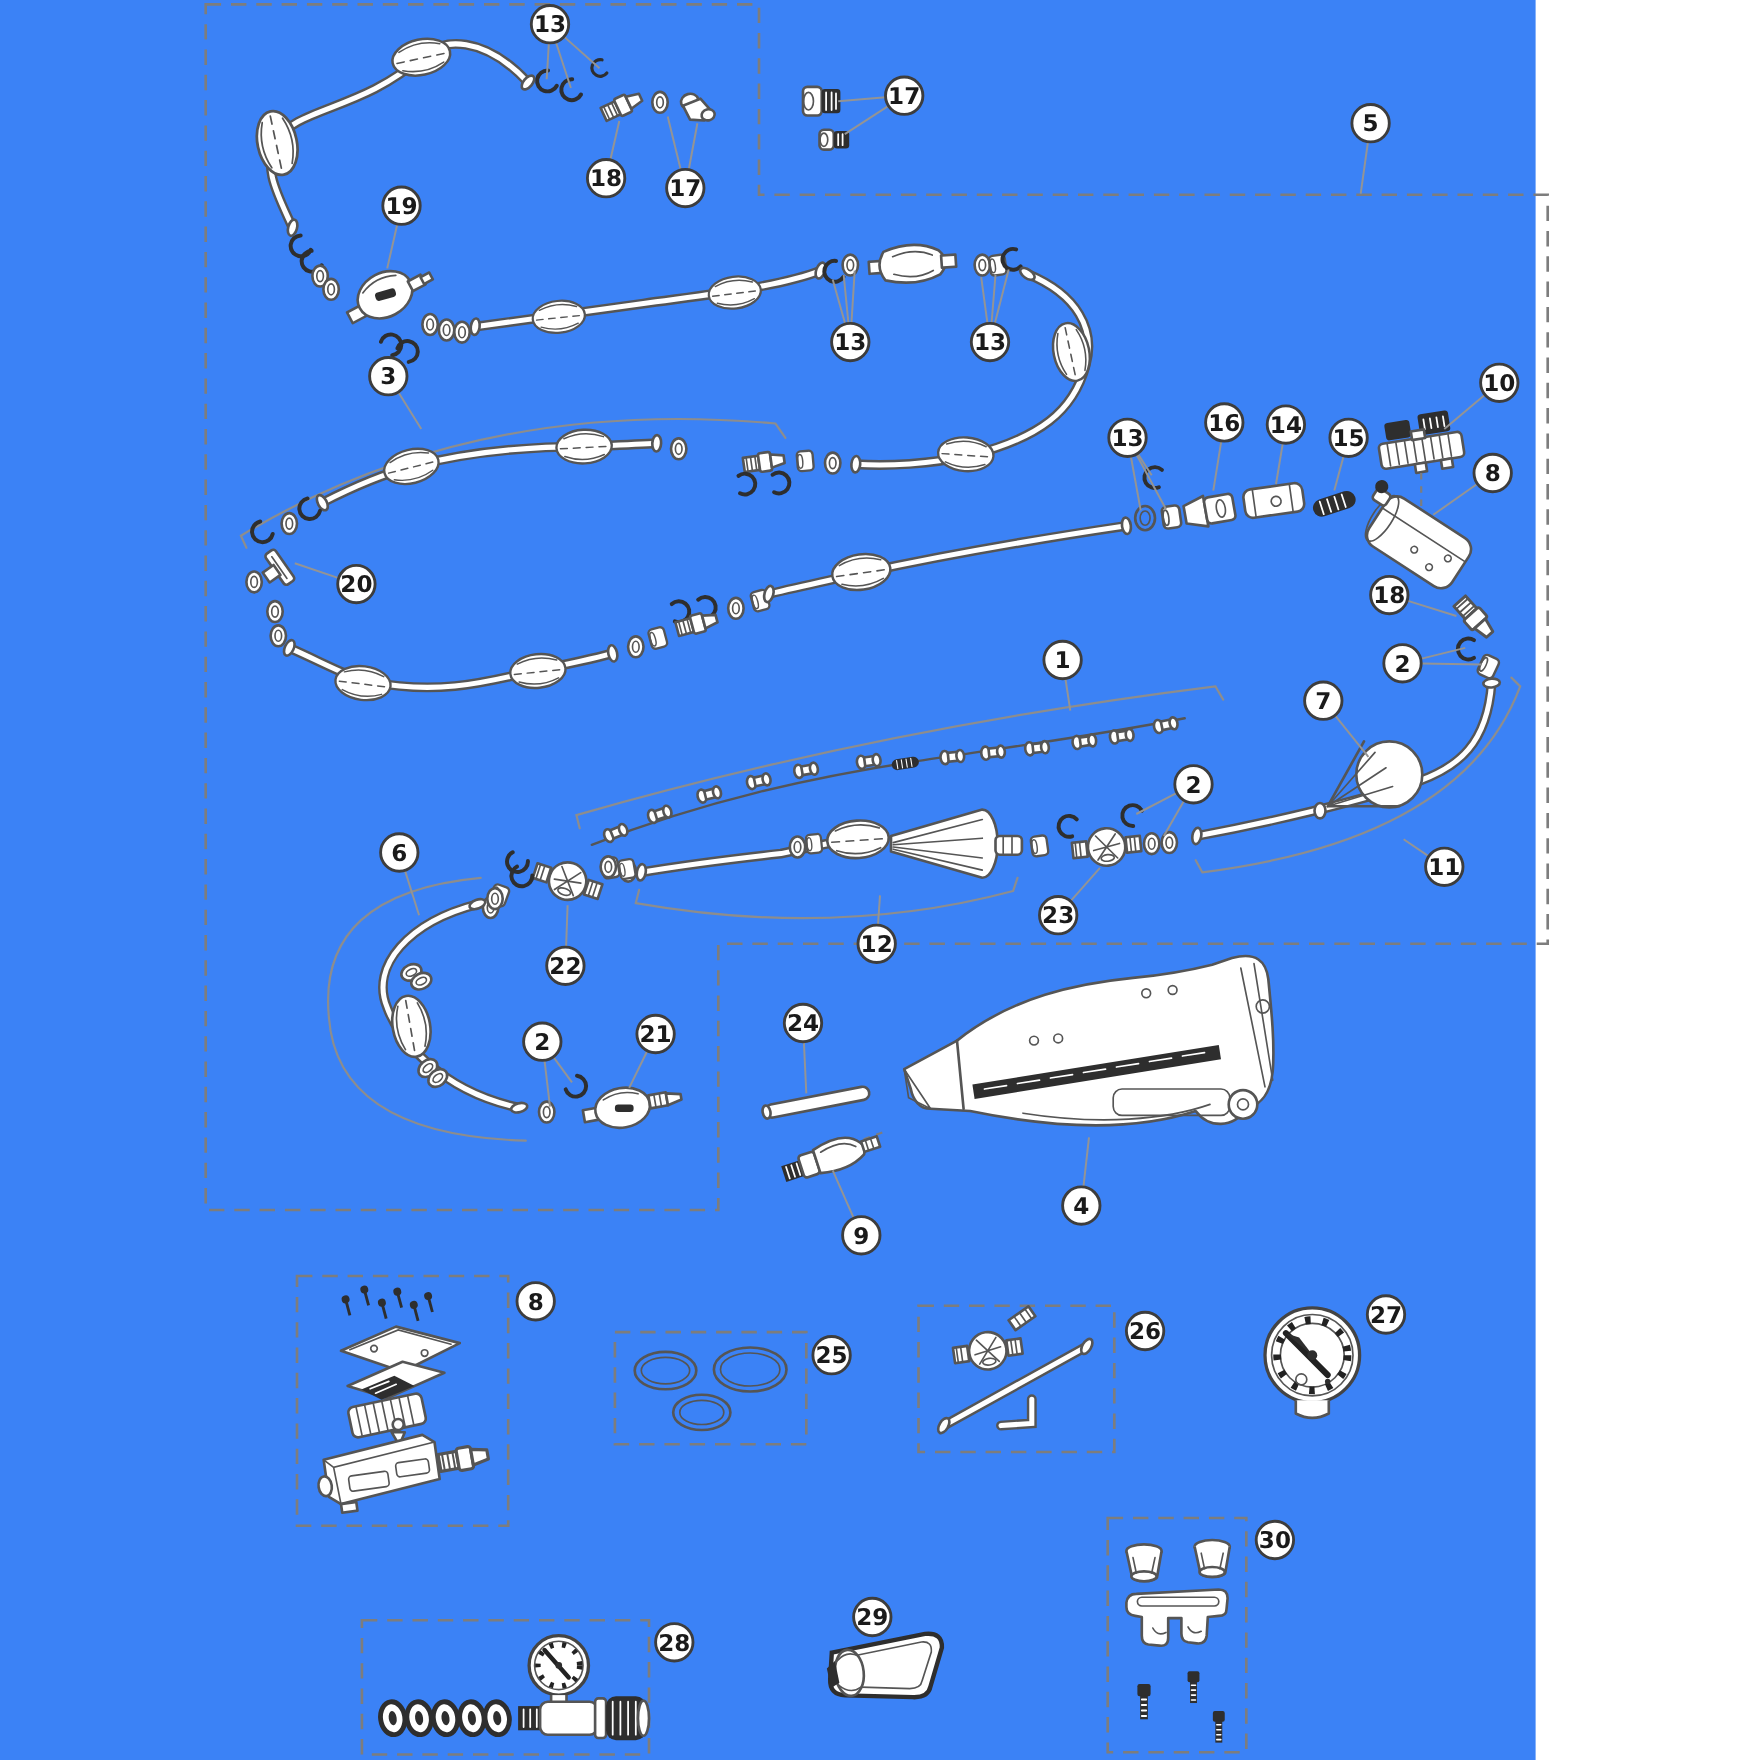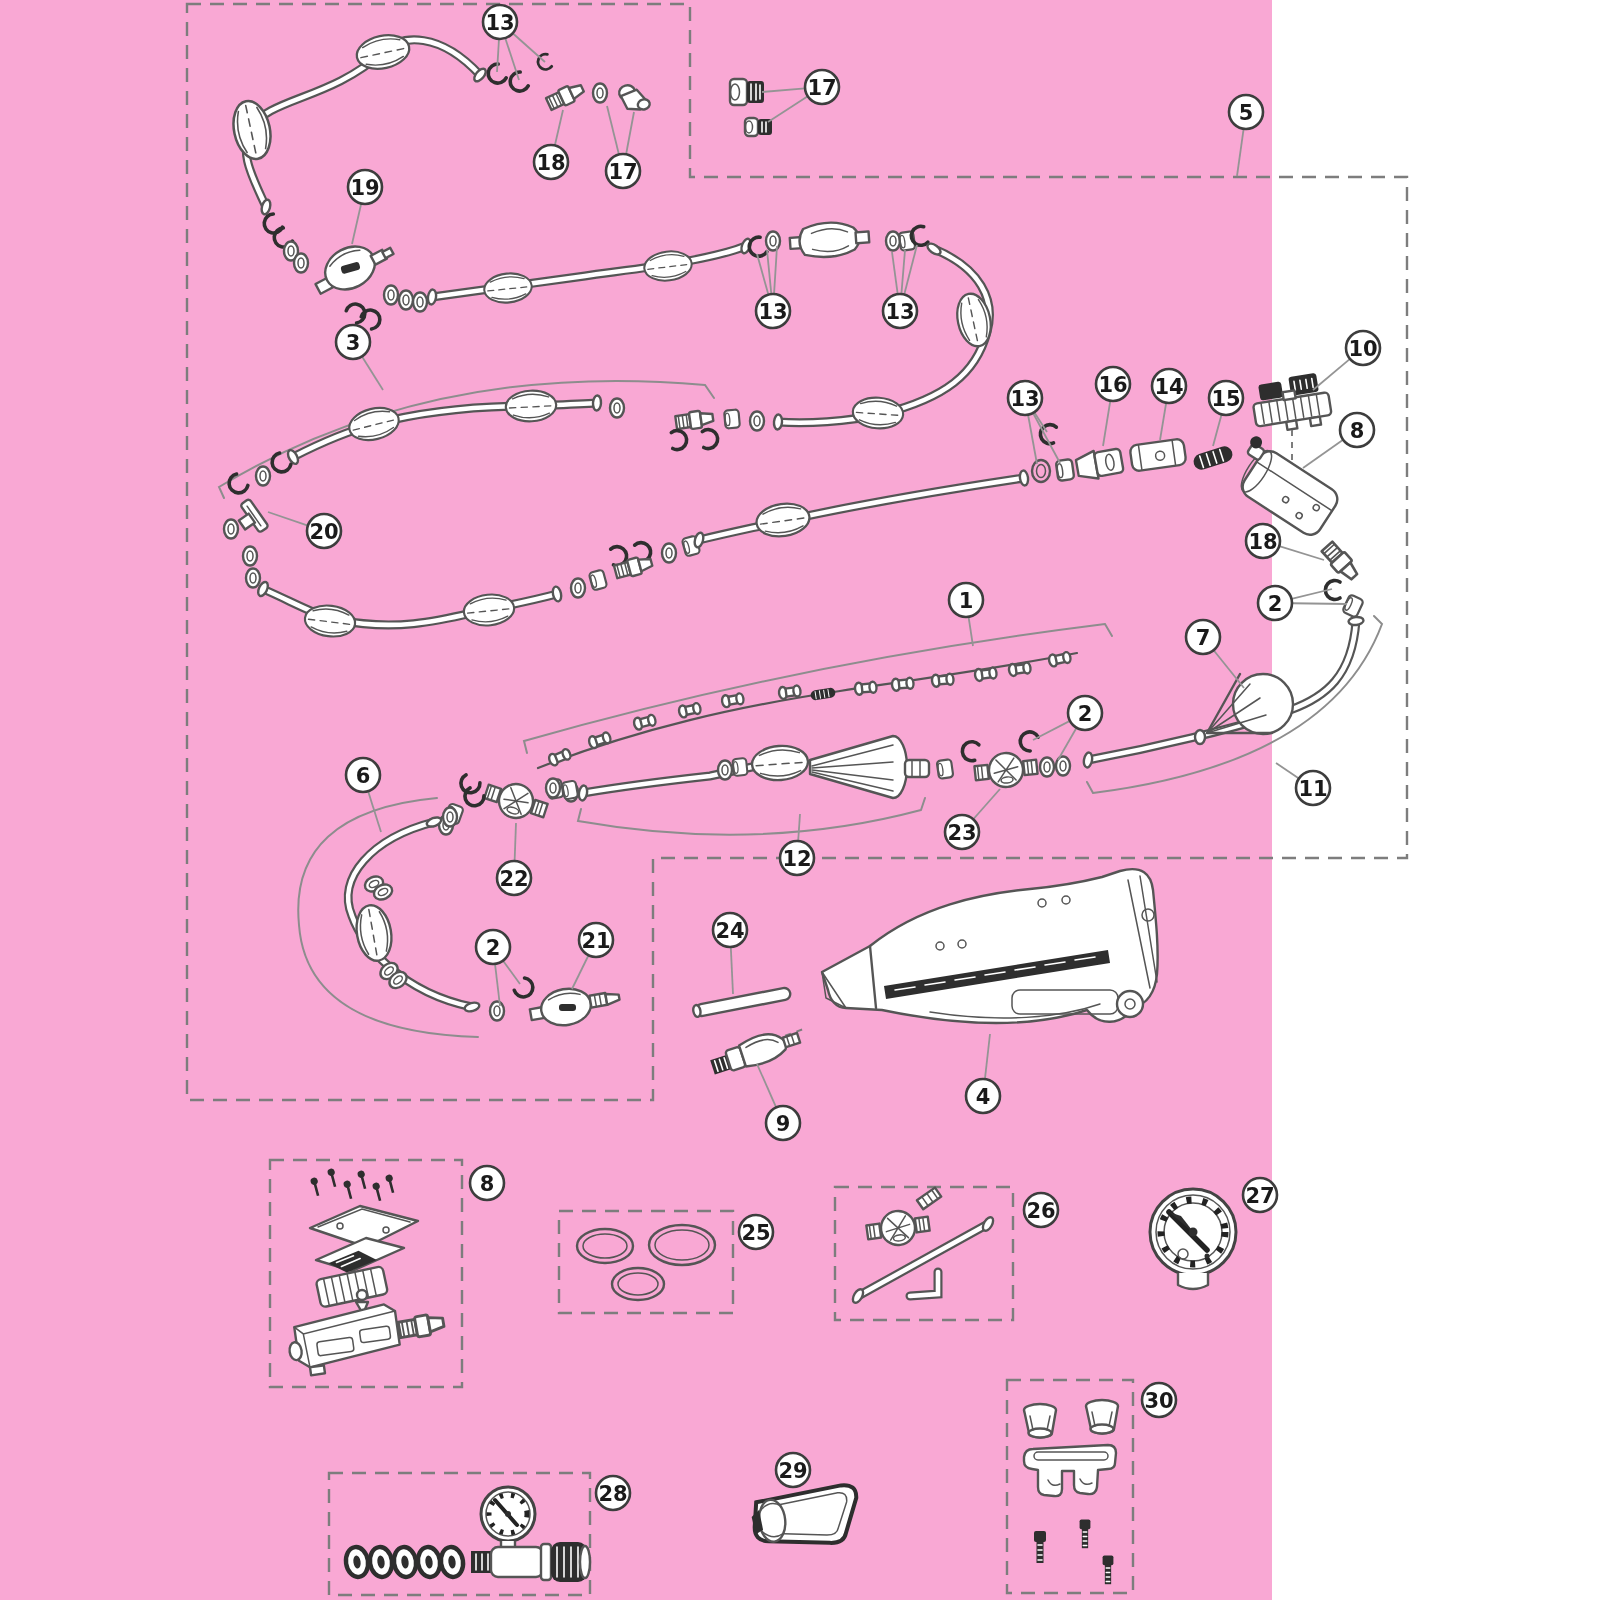--- a/index.html
+++ b/index.html
@@ -1,16 +1,16 @@
 <!DOCTYPE html>
 <html><head>
 <meta charset="utf-8">
 <style>
   html,body { margin:0; padding:0; background:#ffffff; }
-  #stage { position:relative; width:1272px; height:1600px; background:#f9a8d4;
+  #stage { position:relative; width:1396px; height:1600px; background:#3b82f6;
            font-family:"DejaVu Sans", sans-serif; }
   svg { display:block; }
   .ln   { stroke:#555; fill:none; stroke-width:2.4; stroke-linecap:round; stroke-linejoin:round; }
   .ln15 { stroke:#555; fill:none; stroke-width:1.5; stroke-linecap:round; }
   .fw   { fill:#fff; stroke:#555; stroke-width:2.4; stroke-linejoin:round; }
   .fw2  { fill:#fff; stroke:#444; stroke-width:3;   stroke-linejoin:round; }
   .dk   { fill:#2e2e2e; stroke:none; }
   .dkln { stroke:#2e2e2e; fill:none; stroke-width:3.6; stroke-linecap:round; }
   .wln  { stroke:#fff; fill:none; stroke-width:1.6; stroke-linecap:round; }
   .hose-o { stroke:#555; stroke-width:9;   fill:none; stroke-linecap:round; }

